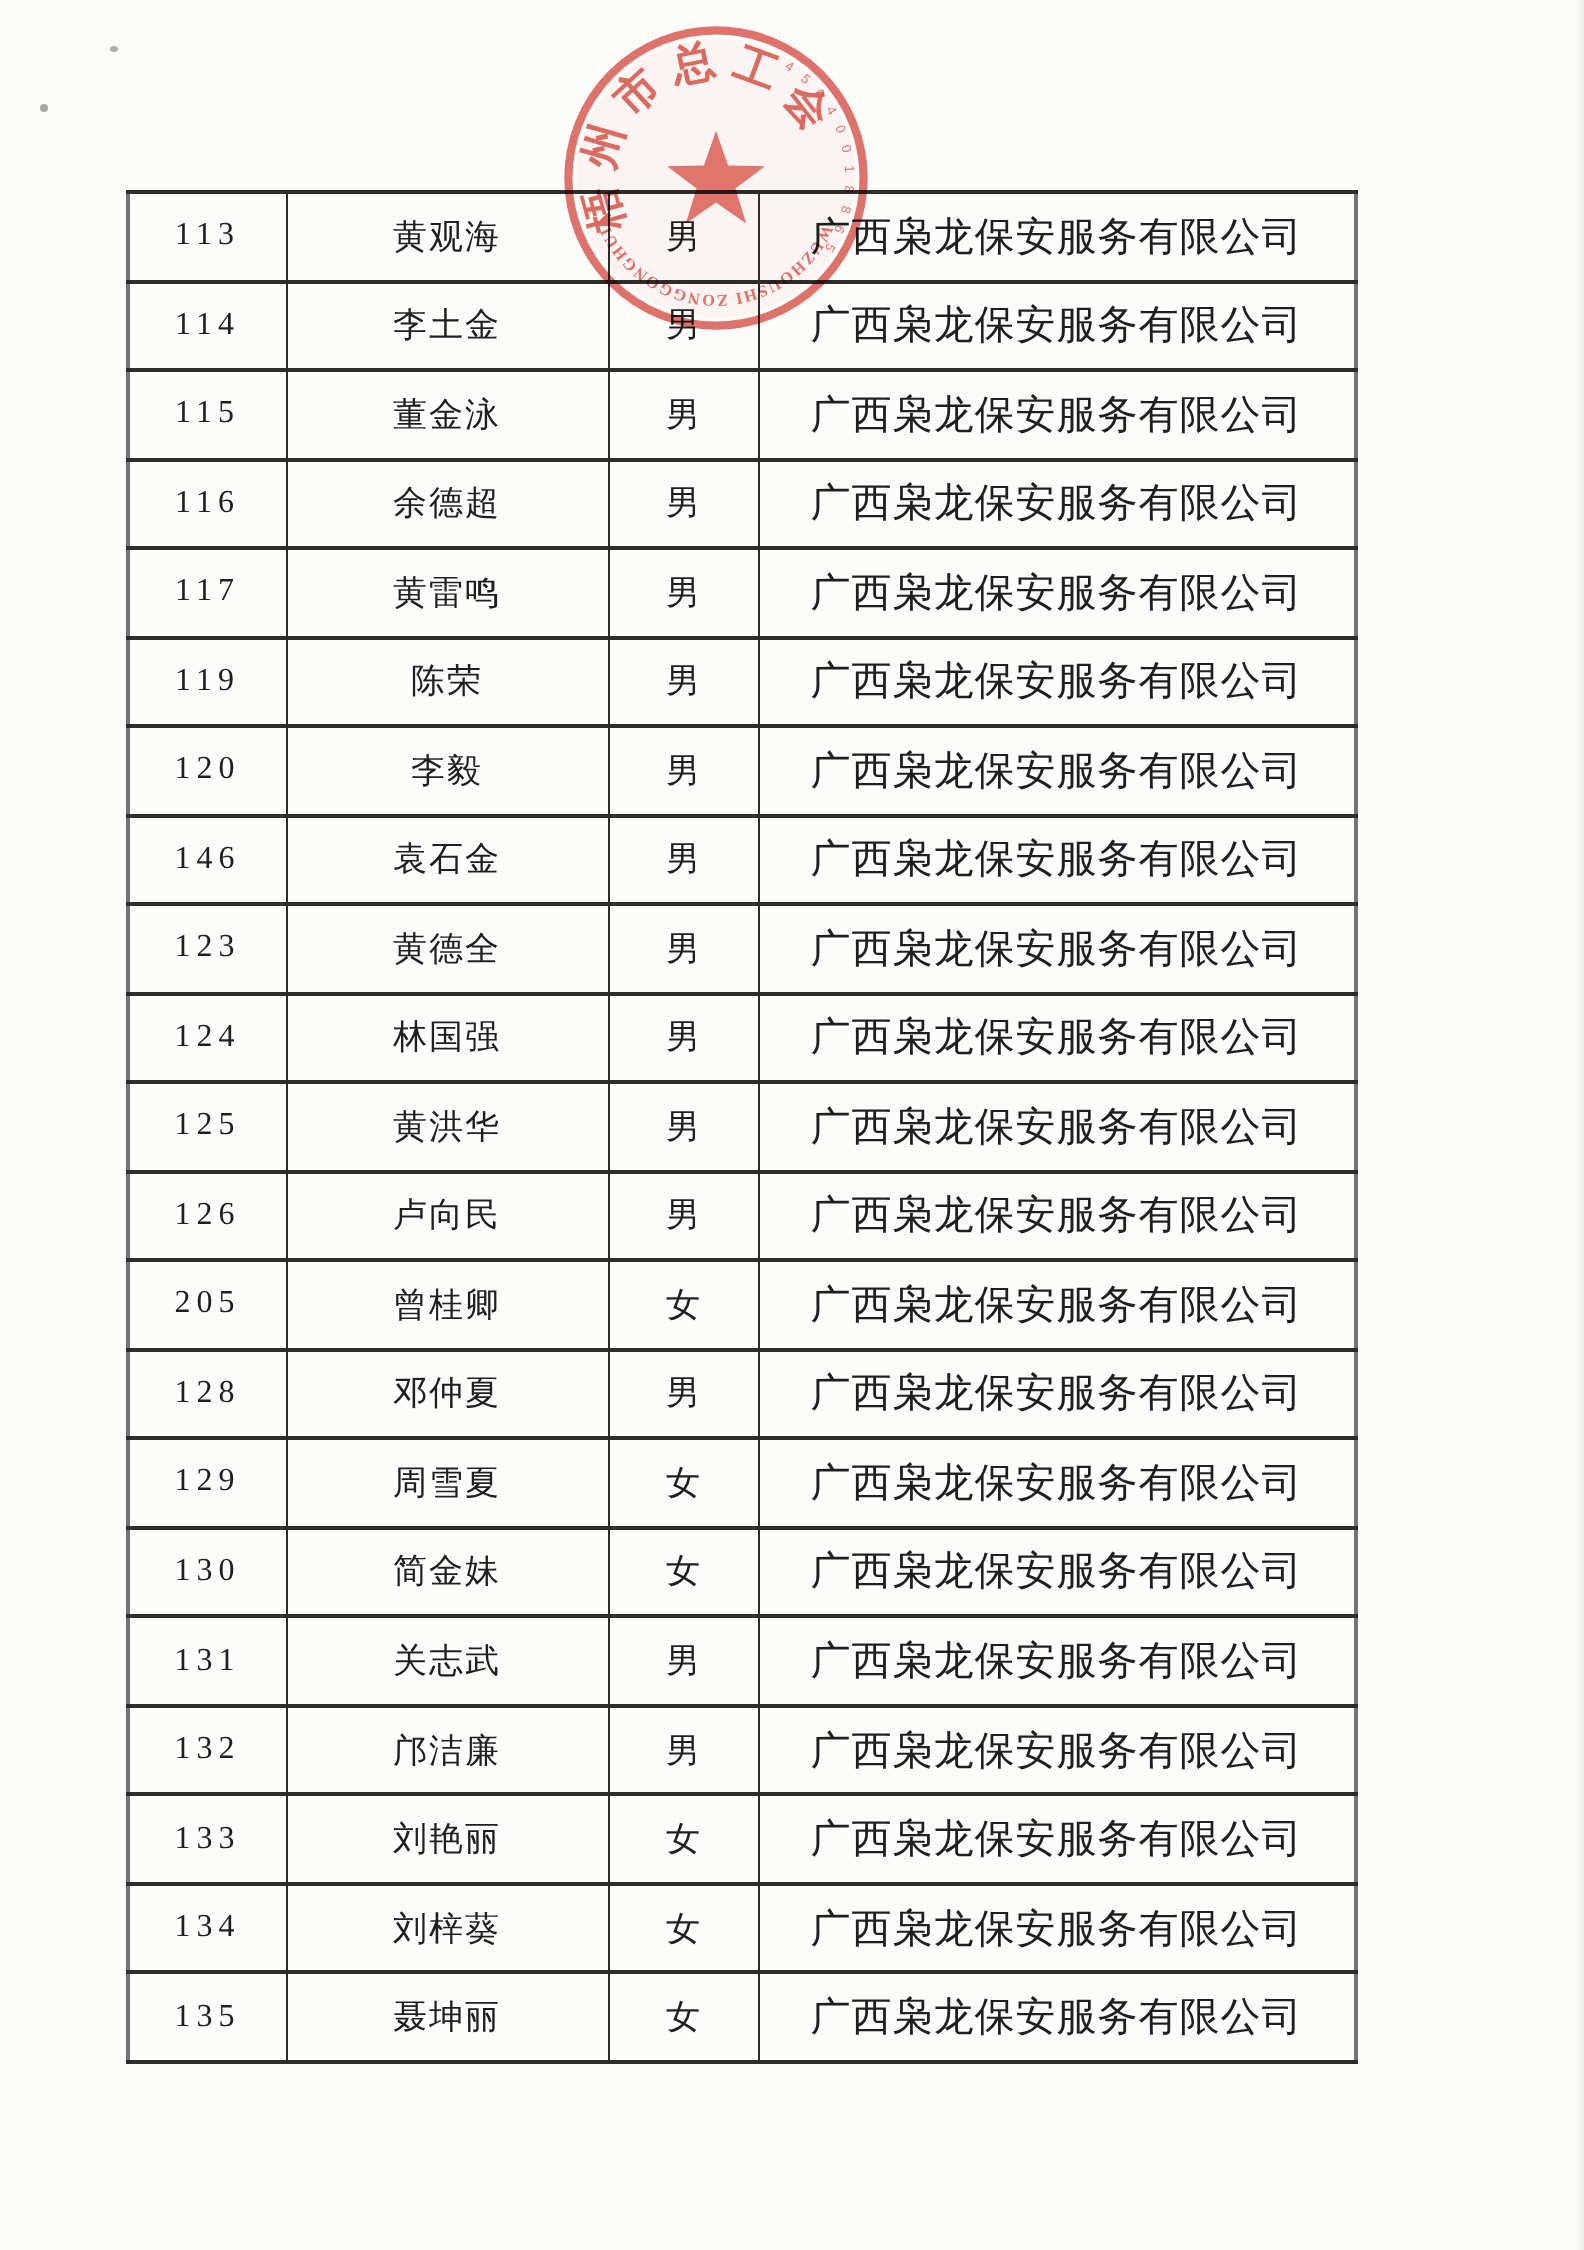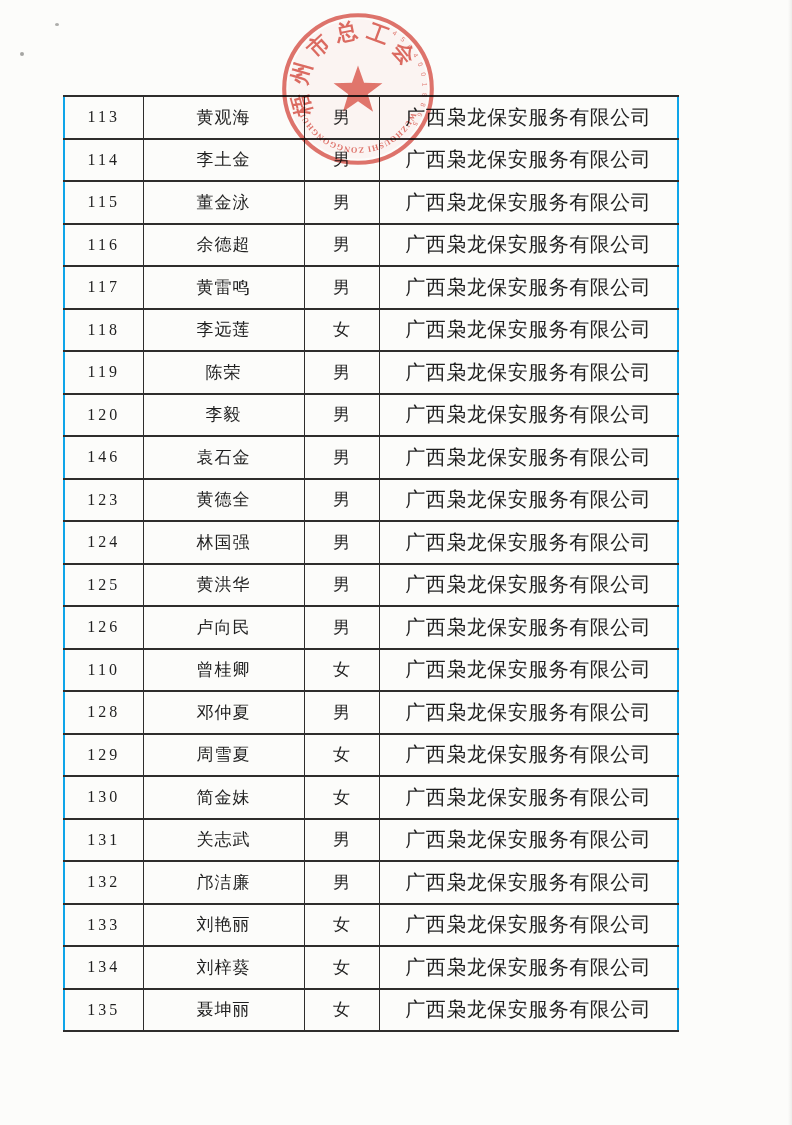--- a/index.html
+++ b/index.html
@@ -36,21 +36,21 @@
   table.roster td {
     border: 1.5px solid #2e2d2c;
     border-top-width: 2px;
     border-bottom-width: 2px;
     text-align: center;
     vertical-align: middle;
     padding: 0;
     white-space: nowrap;
     overflow: visible;
   }
-  table.roster { border: 2px solid #0ea5e9; }
+  table.roster { border: 2px solid #737373; }
   td.c-no   { font-size: 16px; letter-spacing: 3px; font-family: "Liberation Serif","DejaVu Serif",serif; }
   td.c-name { font-size: 17px; letter-spacing: 1px; margin-top: 12px; }
   td.c-gender { font-size: 17px; }
   td.c-company { font-size: 20px; letter-spacing: 0.5px; }
 
   svg.stamp {
     position: absolute;
     left: 276px;
     top: 7px;
     width: 164px;
@@ -103,26 +103,20 @@
     <td class="c-gender">男</td>
     <td class="c-company">广西枭龙保安服务有限公司</td>
   </tr>
         <tr>
     <td class="c-no">117</td>
     <td class="c-name">黄雷鸣</td>
     <td class="c-gender">男</td>
     <td class="c-company">广西枭龙保安服务有限公司</td>
   </tr>
         <tr>
-    <td class="c-no">118</td>
-    <td class="c-name">李远莲</td>
-    <td class="c-gender">女</td>
-    <td class="c-company">广西枭龙保安服务有限公司</td>
-  </tr>
-        <tr>
     <td class="c-no">119</td>
     <td class="c-name">陈荣</td>
     <td class="c-gender">男</td>
     <td class="c-company">广西枭龙保安服务有限公司</td>
   </tr>
         <tr>
     <td class="c-no">120</td>
     <td class="c-name">李毅</td>
     <td class="c-gender">男</td>
     <td class="c-company">广西枭龙保安服务有限公司</td>
@@ -151,21 +145,21 @@
     <td class="c-gender">男</td>
     <td class="c-company">广西枭龙保安服务有限公司</td>
   </tr>
         <tr>
     <td class="c-no">126</td>
     <td class="c-name">卢向民</td>
     <td class="c-gender">男</td>
     <td class="c-company">广西枭龙保安服务有限公司</td>
   </tr>
         <tr>
-    <td class="c-no">110</td>
+    <td class="c-no">205</td>
     <td class="c-name">曾桂卿</td>
     <td class="c-gender">女</td>
     <td class="c-company">广西枭龙保安服务有限公司</td>
   </tr>
         <tr>
     <td class="c-no">128</td>
     <td class="c-name">邓仲夏</td>
     <td class="c-gender">男</td>
     <td class="c-company">广西枭龙保安服务有限公司</td>
   </tr>

